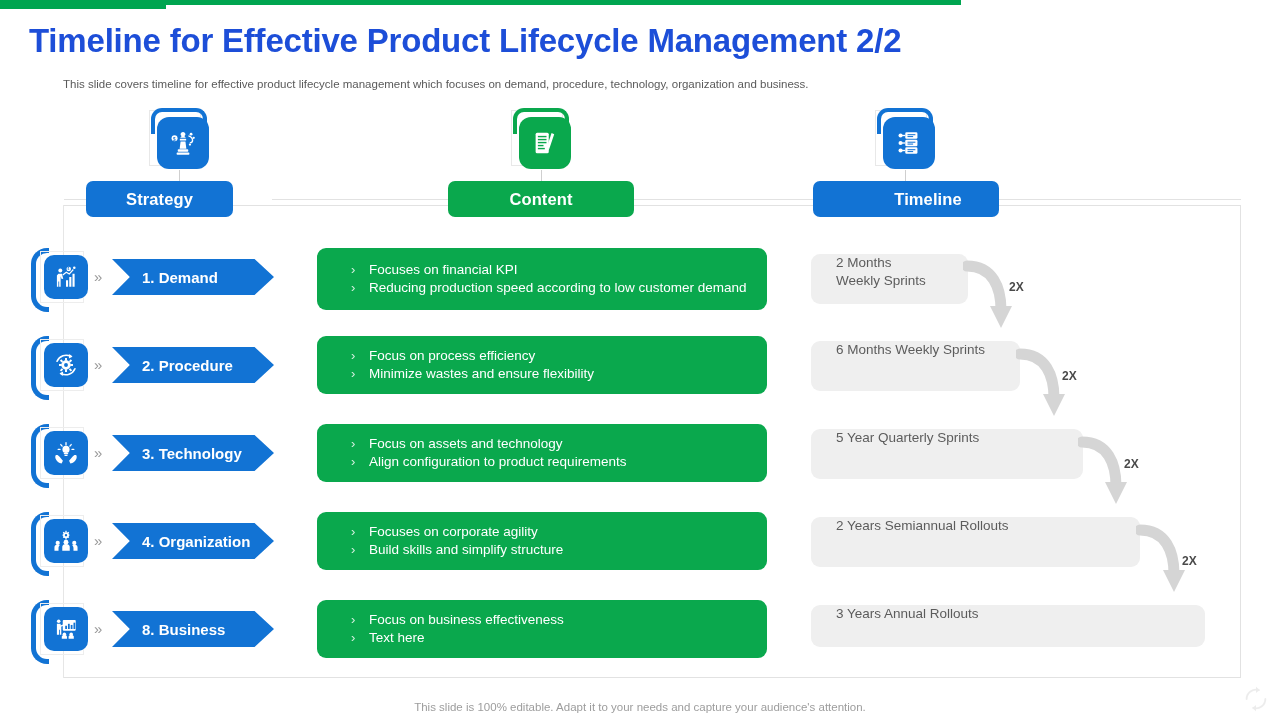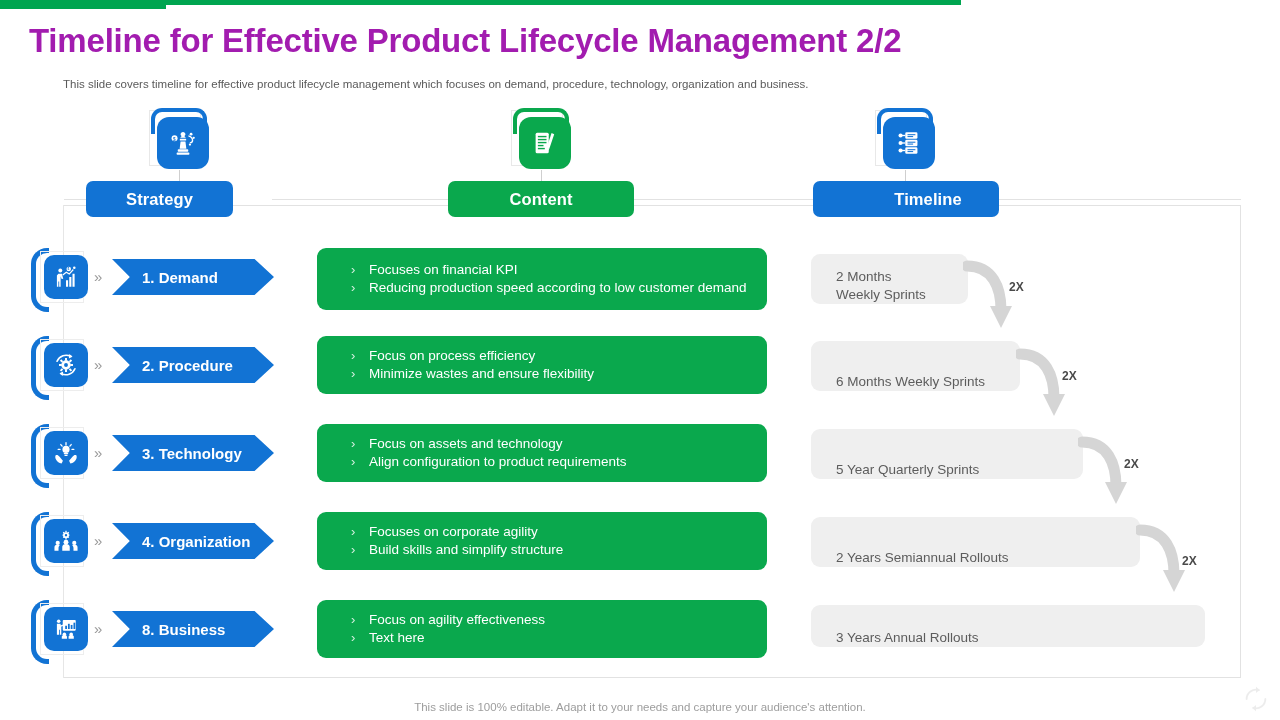--- a/index.html
+++ b/index.html
@@ -19,21 +19,21 @@
   }
   .topbar-thin {
     position: absolute; left: 166px; top: 0;
     width: 795px; height: 5px;
     background: #00a550;
   }
 
   
   .title {
     position: absolute; left: 29px; top: 22px;
-    font-size: 33px; font-weight: 700; color: #a21caf;
+    font-size: 33px; font-weight: 700; color: #1d4ed8;
     letter-spacing: -0.2px; white-space: nowrap;
   }
   .subtitle {
     position: absolute; left: 30px; top: 78px;
     font-size: 11.5px; color: #5a5a5a; white-space: nowrap; margin-left: 33px;
   }
 
   
   .frame {
     position: absolute; left: 63px; top: 205px;
@@ -153,21 +153,21 @@
   .card li .bul {
     position: absolute; left: -18px; top: 0;
     color: #d6f0e0; font-size: 13px;
   }
 
   
   .tbox {
     position: absolute;
     background: #efefef; border-radius: 9px;
     color: #5c5c5c; font-size: 13.5px; line-height: 18px;
-    display: flex; flex-direction: column; justify-content: flex-end;
+    display: flex; flex-direction: column; justify-content: flex-start;
     padding-left: 25px;
   }
 
   
   .arrow { position: absolute; }
   .arrow svg { display: block; }
   .mult {
     position: absolute;
     font-size: 12px; font-weight: 700; color: #4a4a4a;
   }
@@ -469,21 +469,21 @@
         <path d="M10.8 28v-2.6c0-1.2 1.4-2 3.2-2s3.2.8 3.2 2V28z"></path>
         <circle cx="22.4" cy="22.4" r="2.2"></circle>
         <path d="M19.2 28v-2.6c0-1.2 1.4-2 3.2-2s3.2.8 3.2 2V28z"></path>
       </svg>
     </div>
     <div class="chev2">»</div>
     <div class="banner">8. Business</div>
 
     <div class="card" style="top:0px; height:58px;">
       <ul>
-        <li><span class="bul">›</span><span>Focus on agility effectiveness</span></li>
+        <li><span class="bul">›</span><span>Focus on business effectiveness</span></li>
         <li><span class="bul">›</span><span>Text here</span></li>
       </ul>
     </div>
 
     <div class="tbox" style="left:811px; top:5px; width:394px; height:42px;">
       <div>3 Years Annual Rollouts</div>
     </div>
   </div>
 
   <div class="footer">This slide is 100% editable. Adapt it to your needs and capture your audience's attention.</div>

